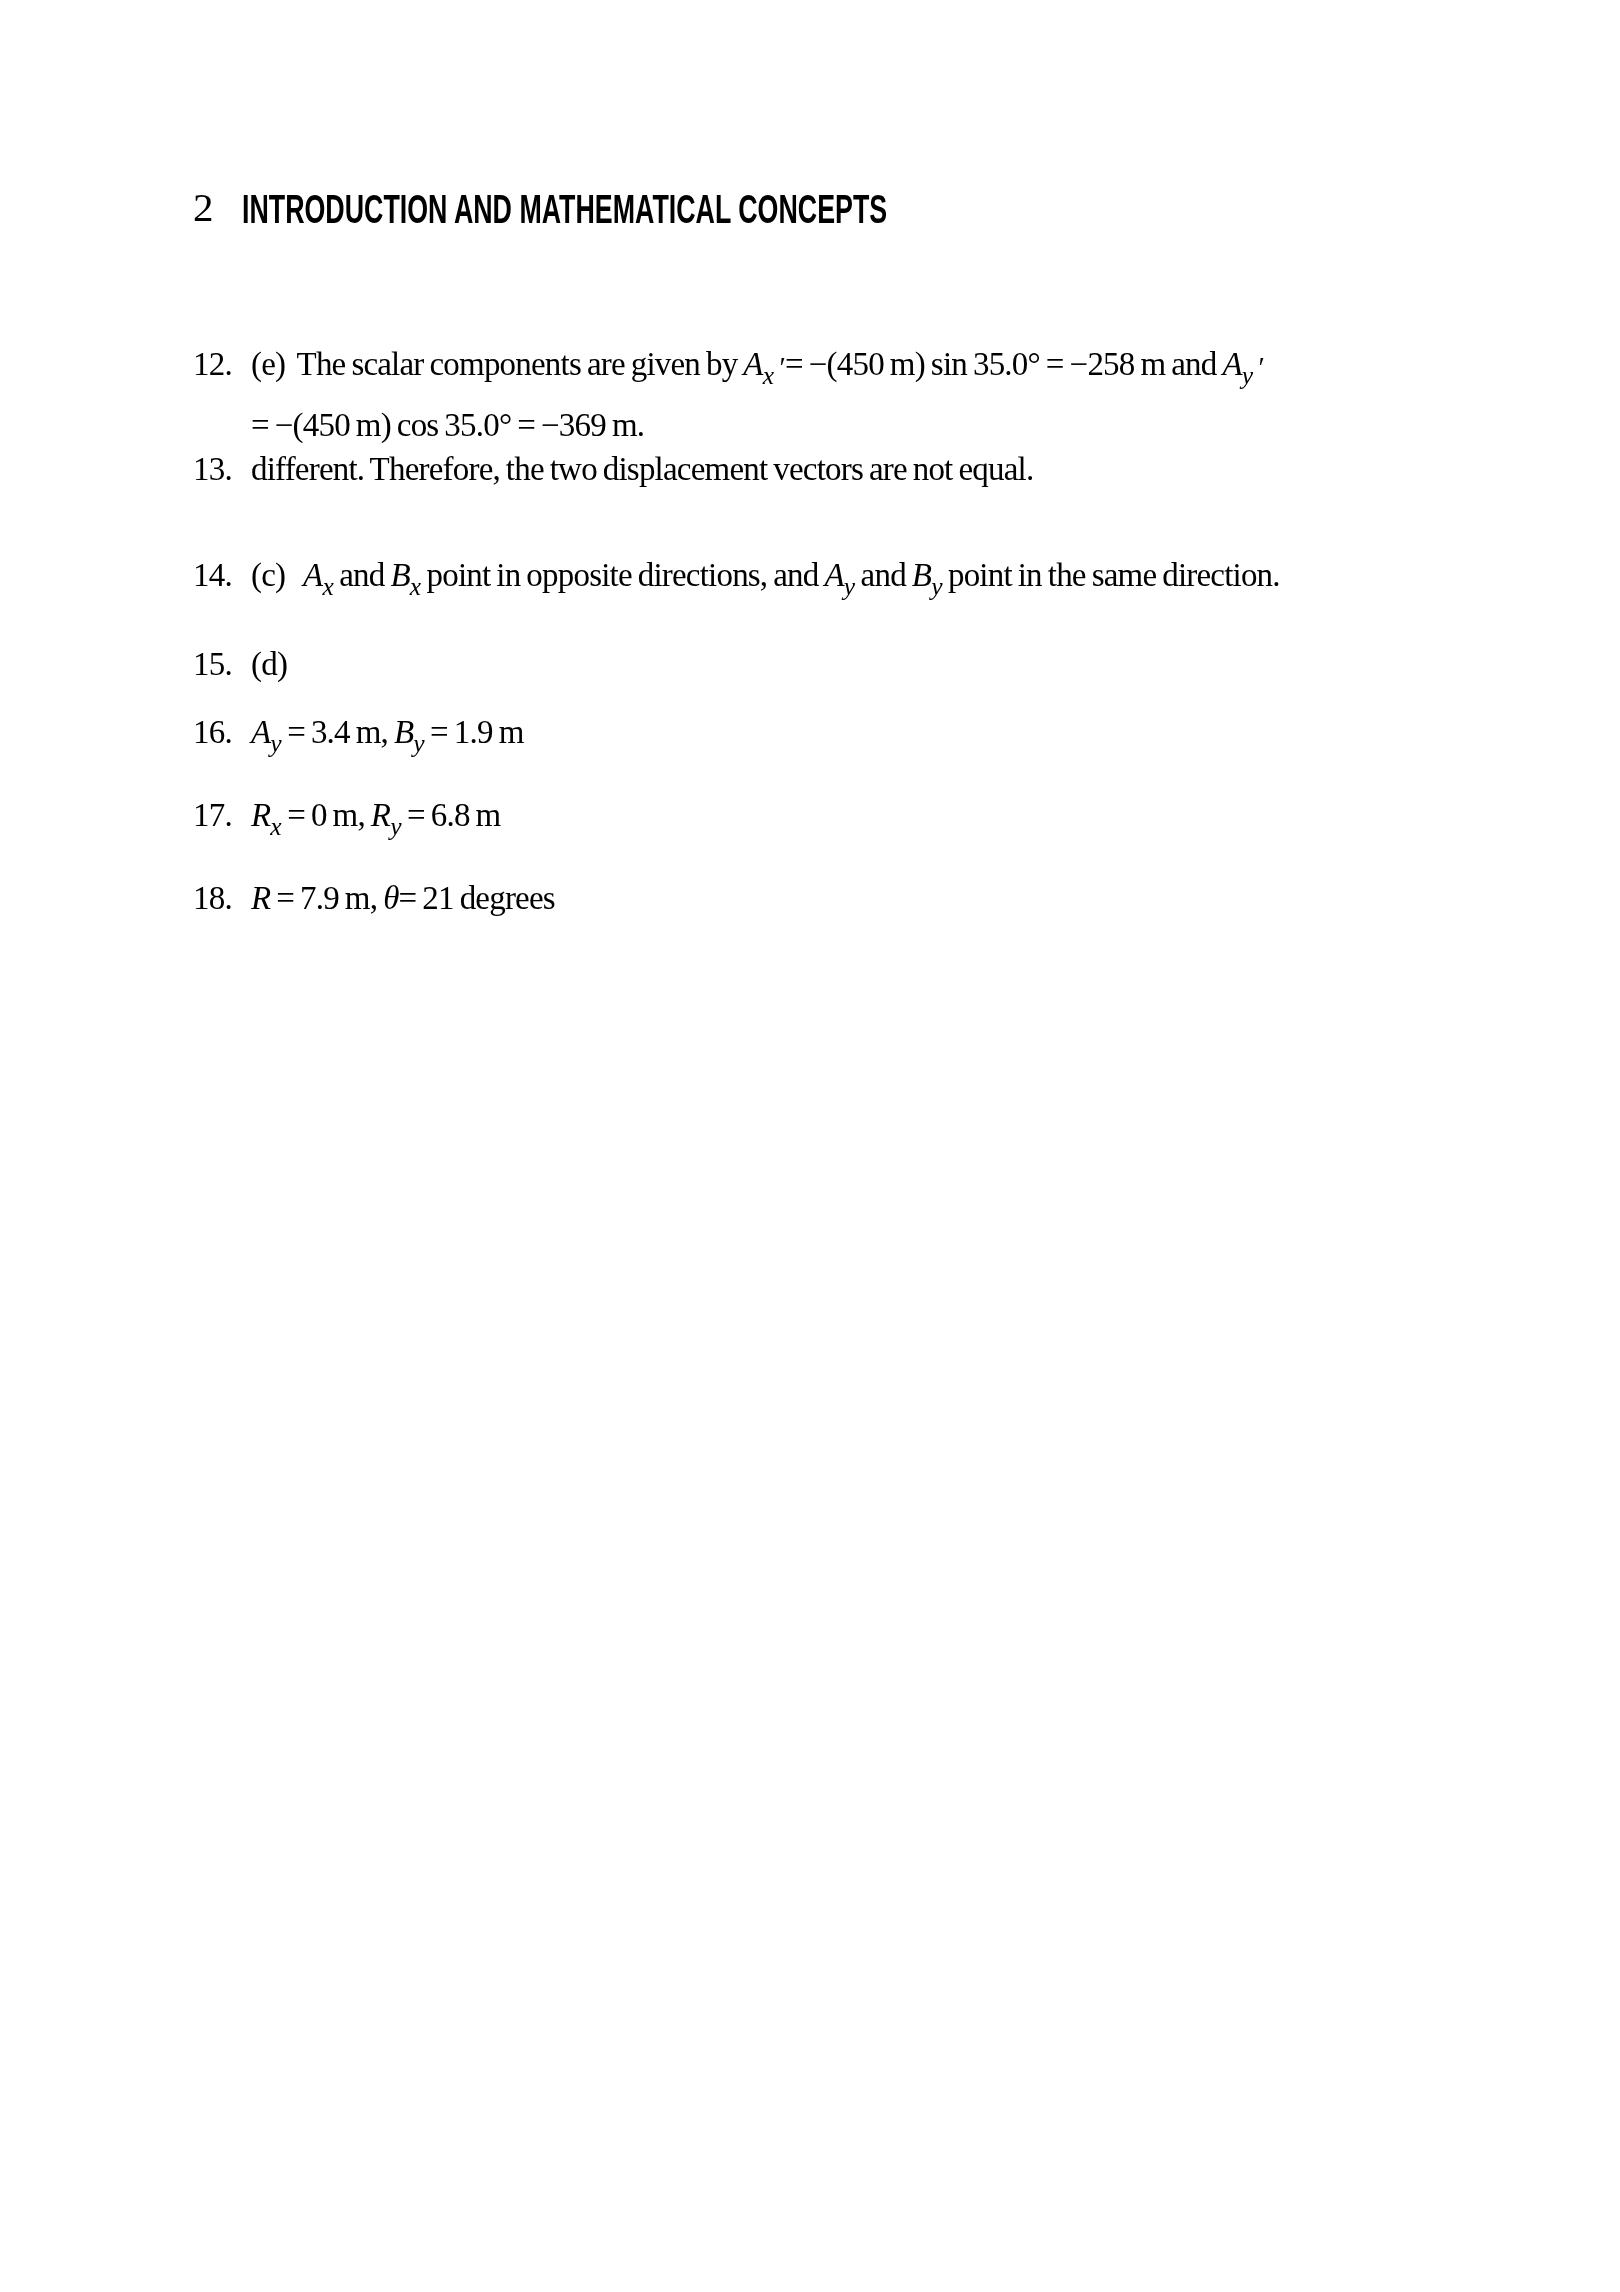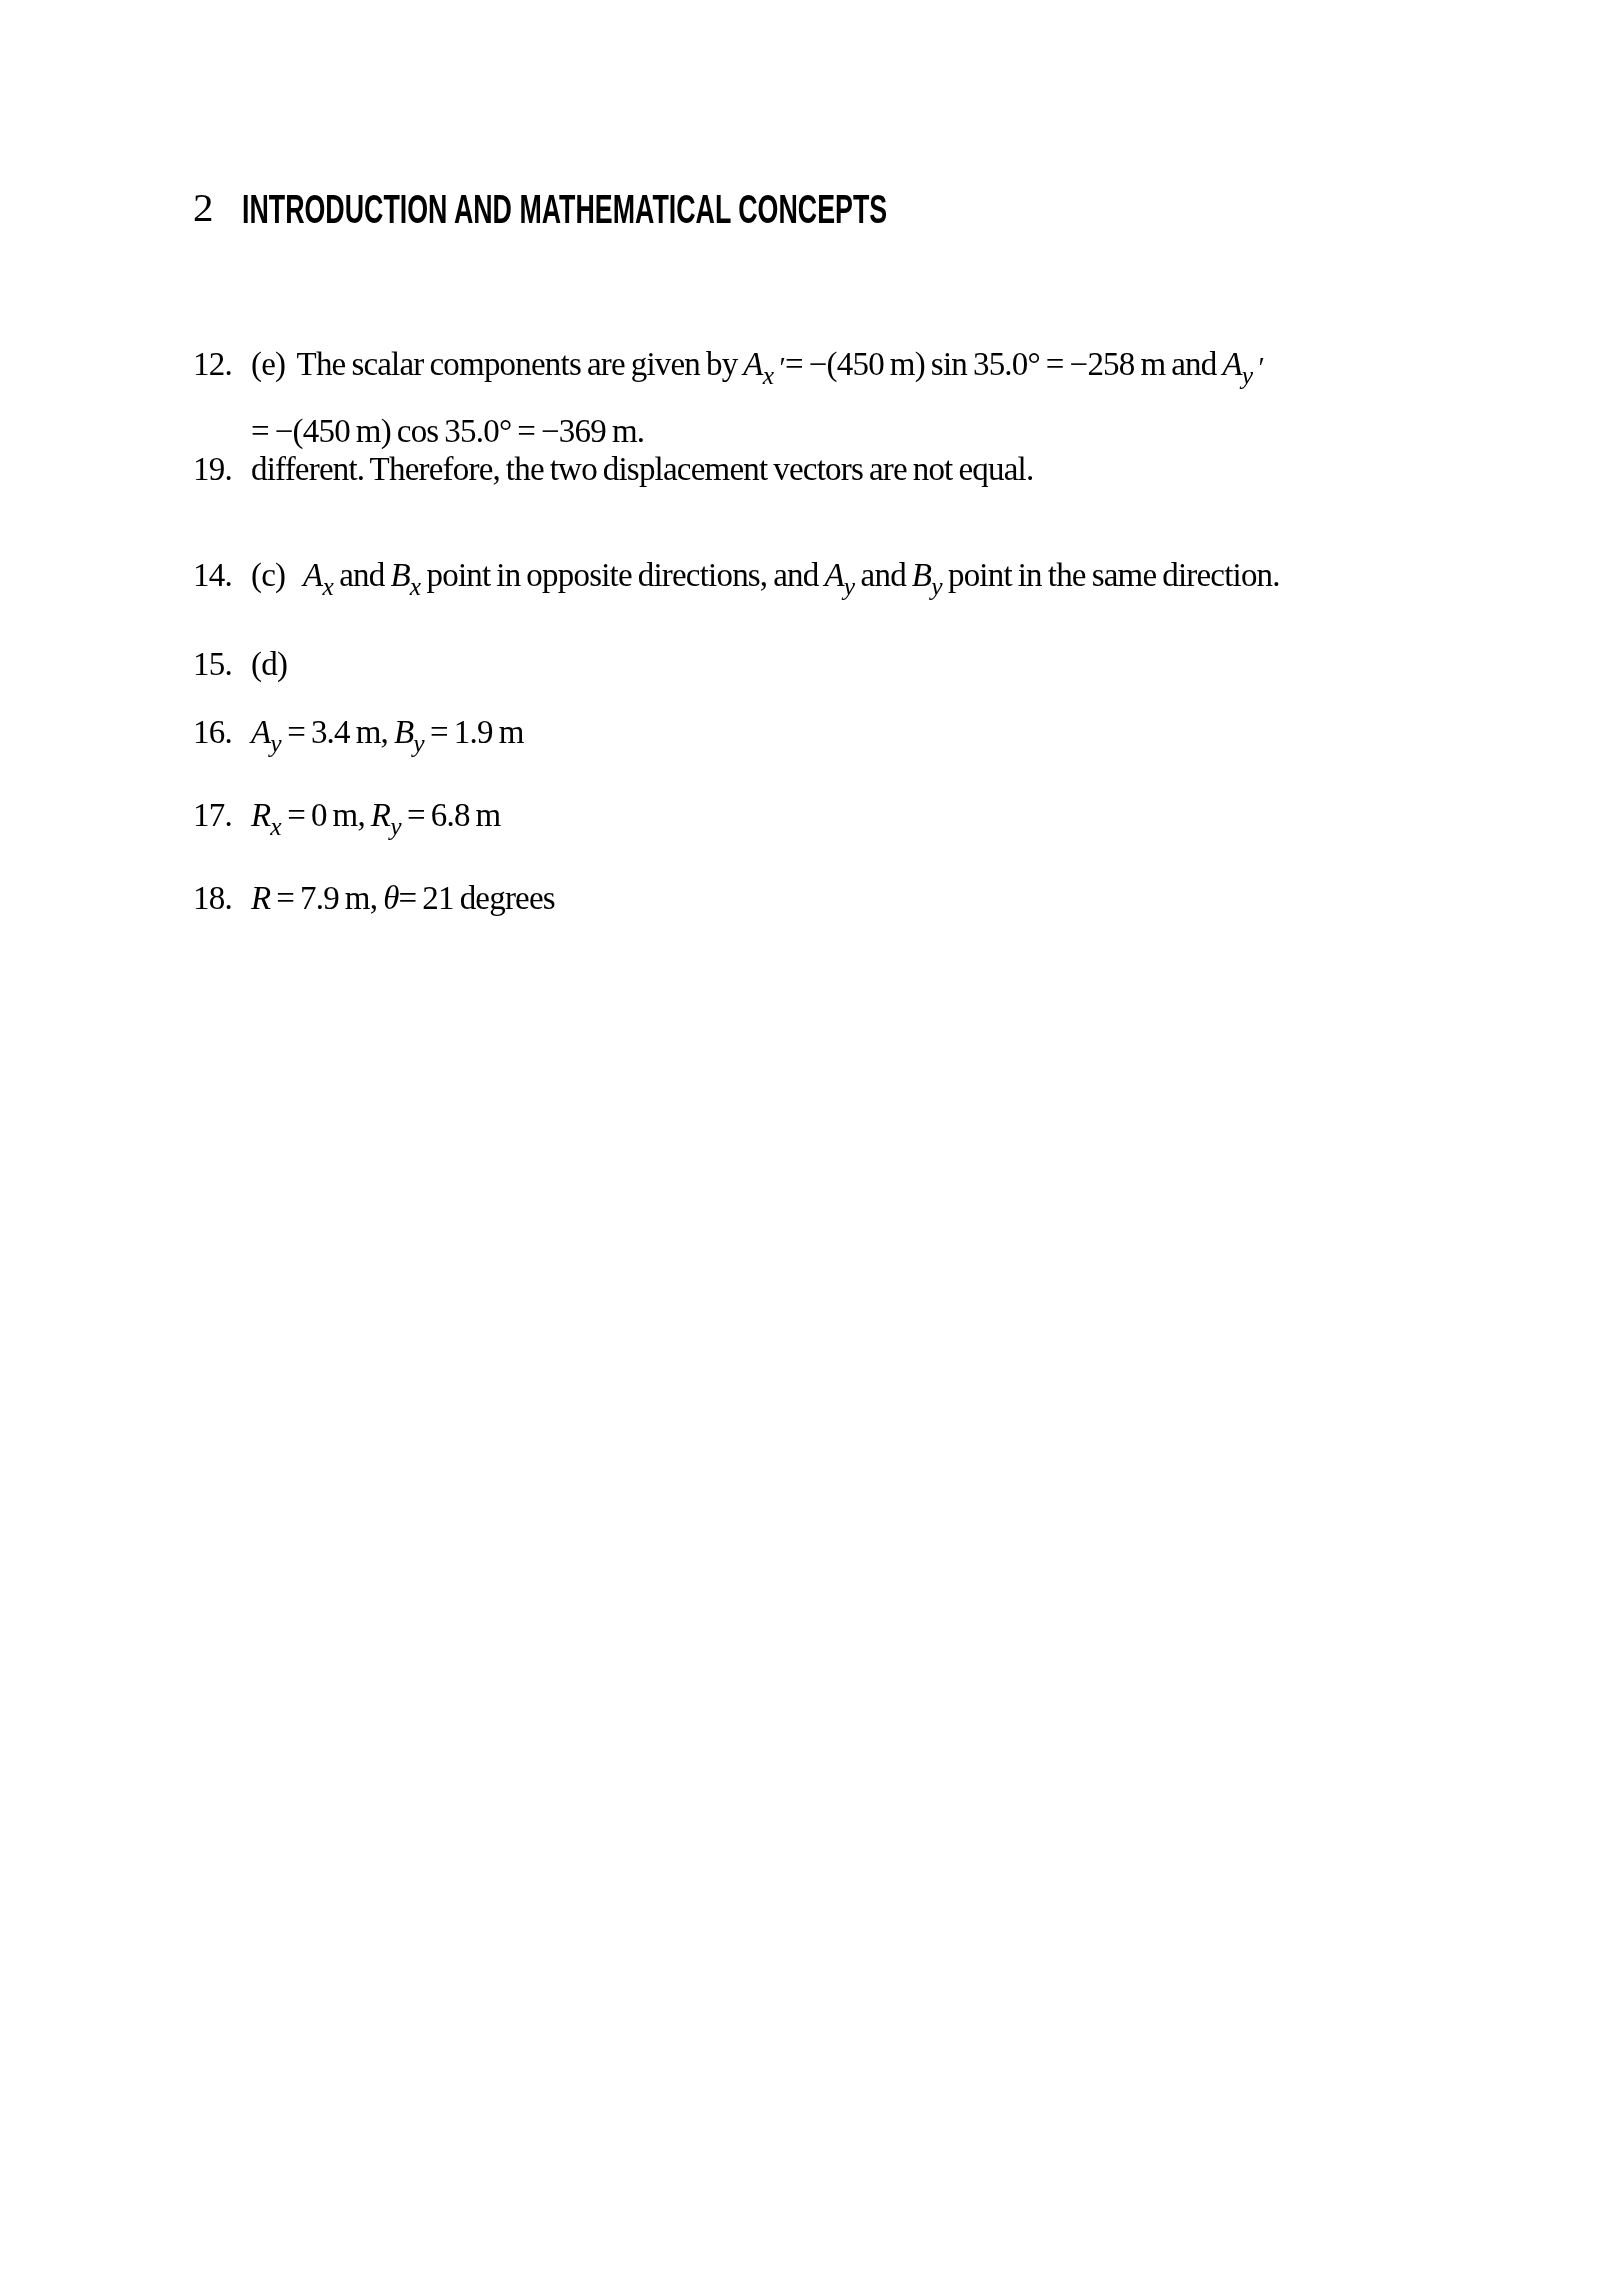--- a/index.html
+++ b/index.html
@@ -75,25 +75,25 @@
 <body>
 
 <div class="page">
   <span class="page-num">2</span>
   <span class="chapter-title">INTRODUCTION AND MATHEMATICAL CONCEPTS</span>
   <div>
       <div class="item" style="top: 348px;">
         <span class="num">12.</span>
         <div class="content">
           <div class="line"><span class="run-t">(e)  The scalar components are given by </span><span class="run-i">A</span><span class="run-s">x</span><span class="run-t"> </span><span class="run-p">′</span><span class="run-t">= −(450 m) sin 35.0° = −258 m and </span><span class="run-i">A</span><span class="run-s">y</span><span class="run-t"> </span><span class="run-p">′</span></div>
-          <div class="line" style="margin-top: 23px; font-family: Liberation Serif, serif;"><span class="run-t">= −(450 m) cos 35.0° = −369 m.</span></div>
+          <div class="line" style="margin-top: 17px; font-family: Liberation Serif, serif;"><span class="run-t">= −(450 m) cos 35.0° = −369 m.</span></div>
         </div>
       </div>
       <div class="item" style="top: 453px;">
-        <span class="num">19.</span>
+        <span class="num">13.</span>
         <div class="content">
           <div class="line"><span class="run-t">different. Therefore, the two displacement vectors are not equal.</span></div>
         </div>
       </div>
       <div class="item" style="top: 559px;">
         <span class="num">14.</span>
         <div class="content">
           <div class="line"><span class="run-t">(c)   </span><span class="run-i">A</span><span class="run-s">x</span><span class="run-t"> and </span><span class="run-i">B</span><span class="run-s">x</span><span class="run-t"> point in opposite directions, and </span><span class="run-i">A</span><span class="run-s">y</span><span class="run-t"> and </span><span class="run-i">B</span><span class="run-s">y</span><span class="run-t"> point in the same direction.</span></div>
         </div>
       </div>

